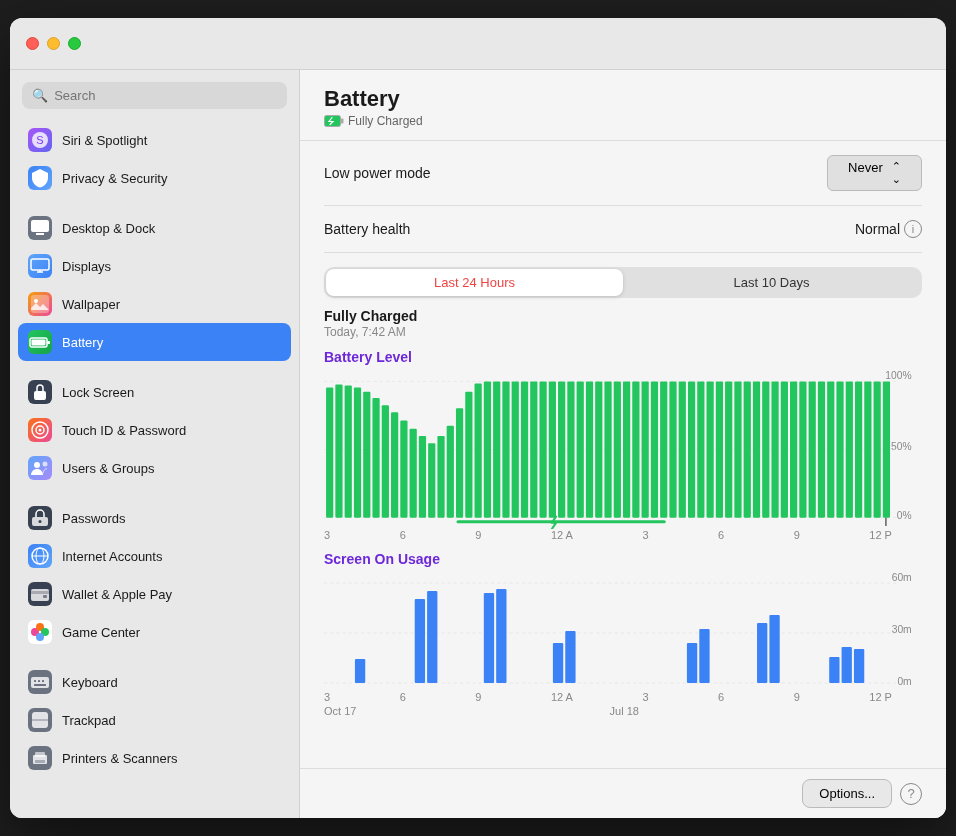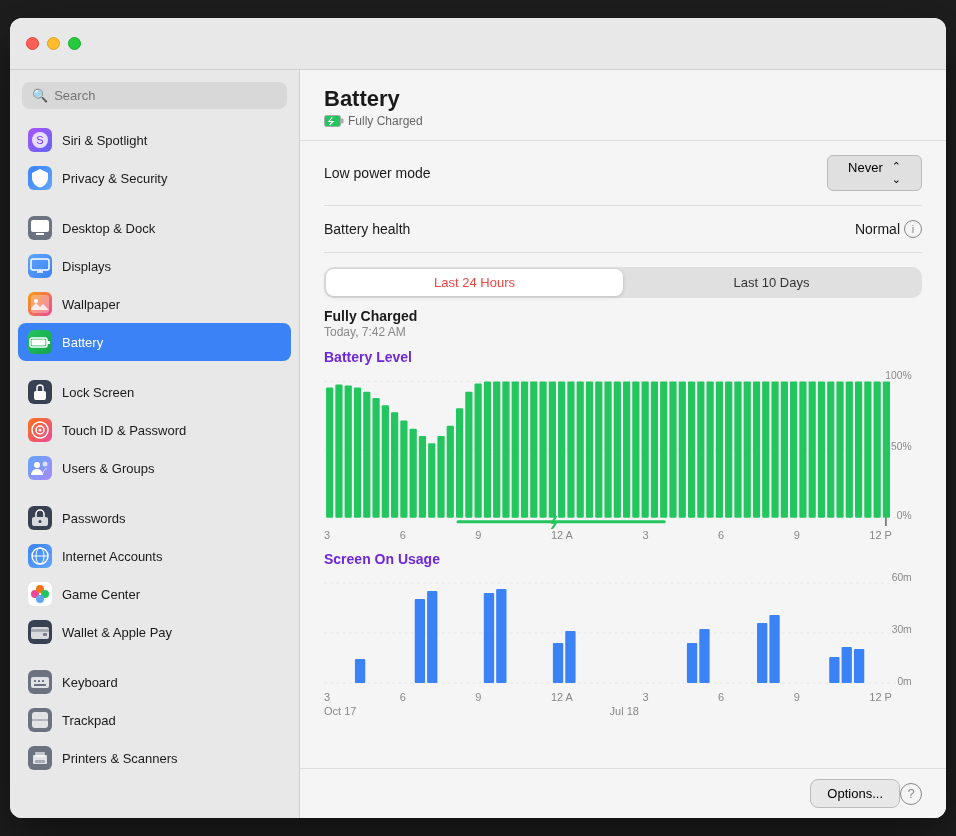--- a/index.html
+++ b/index.html
@@ -242,20 +242,21 @@
     .usage-chart {
       width: 100%;
       height: 120px;
       position: relative;
     }
     .footer-bar {
       padding: 10px 24px;
       display: flex;
       justify-content: flex-end;
       align-items: center;
+      gap: 8px;
       border-top: 1px solid #ddd;
       background: #f5f5f5;
     }
     .options-btn {
       background: #e8e8e8;
       border: 1px solid #bbb;
       border-radius: 8px;
       padding: 6px 16px;
       font-size: 13px;
       cursor: pointer;
@@ -432,40 +433,40 @@
             <svg viewBox="0 0 22 22" width="16" height="16">
               <circle cx="11" cy="11" r="8" stroke="white" stroke-width="1.5" fill="none"></circle>
               <ellipse cx="11" cy="11" rx="4" ry="8" stroke="white" stroke-width="1" fill="none"></ellipse>
               <line x1="3" y1="11" x2="19" y2="11" stroke="white" stroke-width="1"></line>
             </svg>
           </div>
           <span class="item-label">Internet Accounts</span>
         </div>
 
         <div class="sidebar-item">
+          <div class="item-icon icon-wallet">
+            <svg viewBox="0 0 22 22" width="16" height="16">
+              <rect x="2" y="6" width="18" height="12" rx="2" fill="white" opacity="0.8"></rect>
+              <rect x="2" y="8" width="18" height="3" fill="#374151" opacity="0.3"></rect>
+              <rect x="14" y="12" width="4" height="3" rx="1" fill="#374151" opacity="0.6"></rect>
+            </svg>
+          </div>
+          <span class="item-label">Wallet &amp; Apple Pay</span>
+        </div>
+
+        <div class="sidebar-item">
           <div class="item-icon" style="background: white; border-radius: 6px;">
             <svg viewBox="0 0 22 22" width="18" height="18">
               <circle cx="6" cy="11" r="4" fill="#ec4899"></circle>
               <circle cx="11" cy="6" r="4" fill="#f97316"></circle>
               <circle cx="16" cy="11" r="4" fill="#22c55e"></circle>
               <circle cx="11" cy="16" r="4" fill="#60a5fa"></circle>
             </svg>
           </div>
           <span class="item-label">Game Center</span>
-        </div>
-
-        <div class="sidebar-item">
-          <div class="item-icon icon-wallet">
-            <svg viewBox="0 0 22 22" width="16" height="16">
-              <rect x="2" y="6" width="18" height="12" rx="2" fill="white" opacity="0.8"></rect>
-              <rect x="2" y="8" width="18" height="3" fill="#374151" opacity="0.3"></rect>
-              <rect x="14" y="12" width="4" height="3" rx="1" fill="#374151" opacity="0.6"></rect>
-            </svg>
-          </div>
-          <span class="item-label">Wallet &amp; Apple Pay</span>
         </div>
 
         <div class="spacer"></div>
 
         <div class="sidebar-item">
           <div class="item-icon icon-keyboard">
             <svg viewBox="0 0 22 22" width="16" height="16">
               <rect x="2" y="6" width="18" height="11" rx="2" fill="white" opacity="0.8"></rect>
               <rect x="5" y="9" width="2" height="2" rx="0.5" fill="#6b7280"></rect>
               <rect x="9" y="9" width="2" height="2" rx="0.5" fill="#6b7280"></rect>

